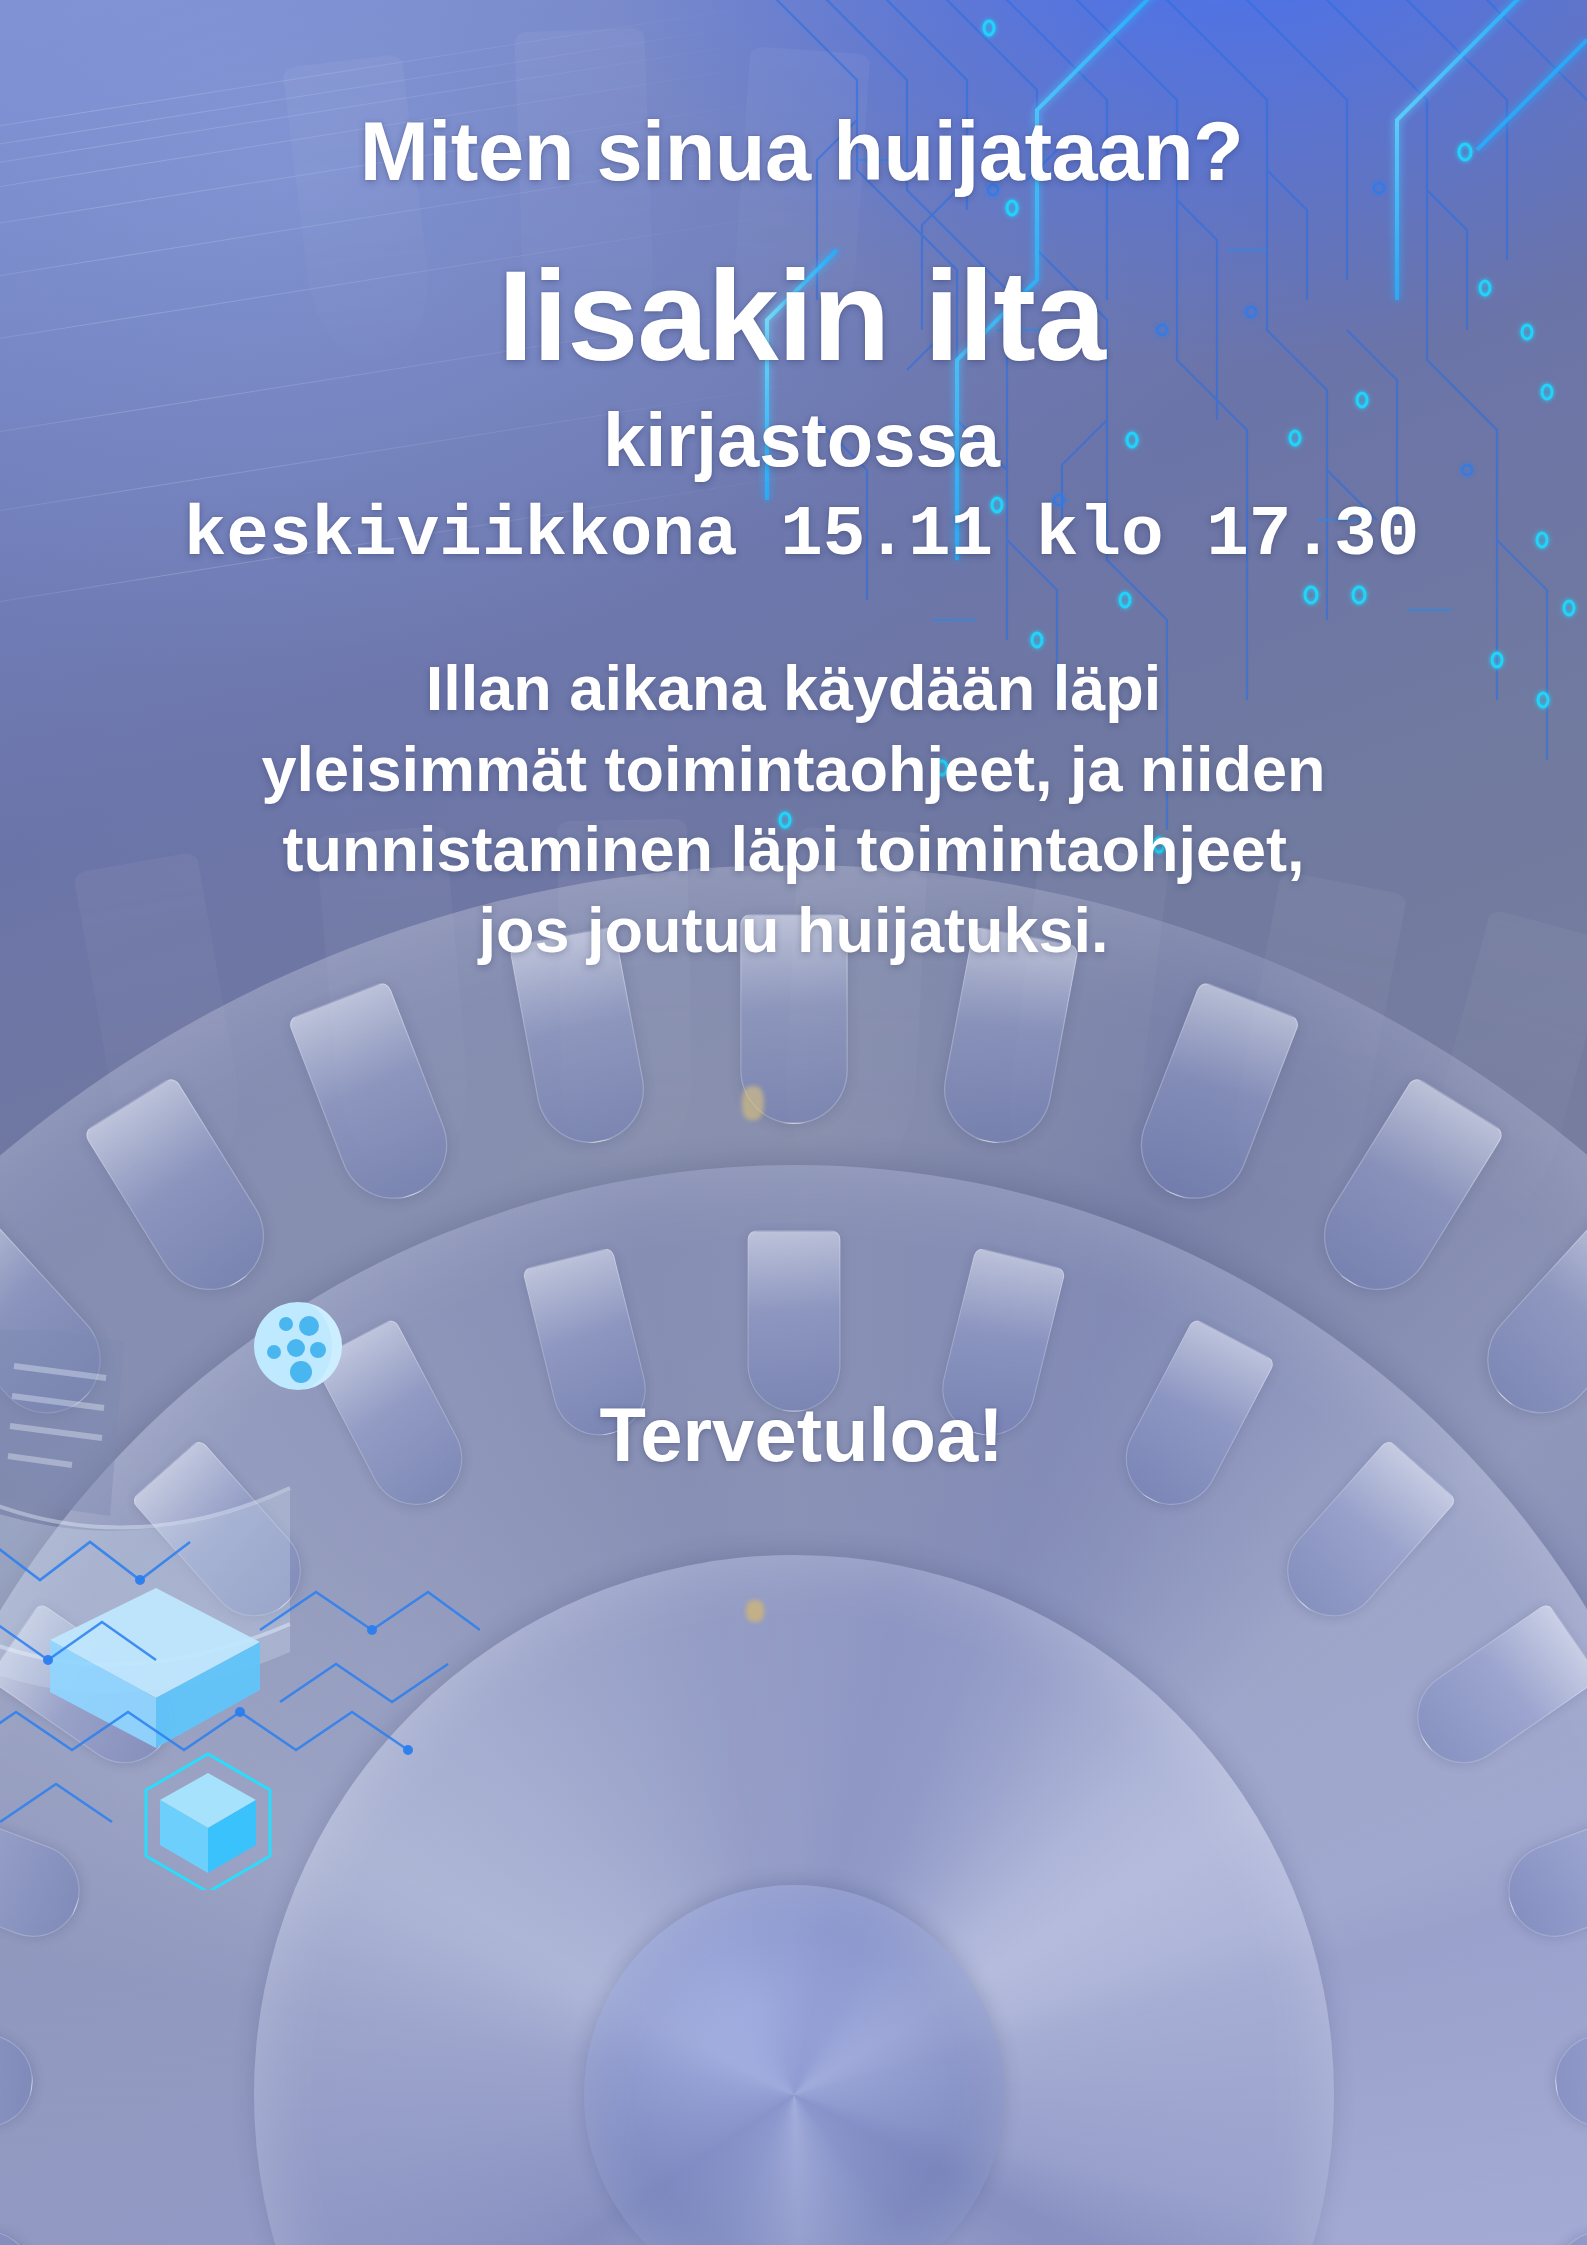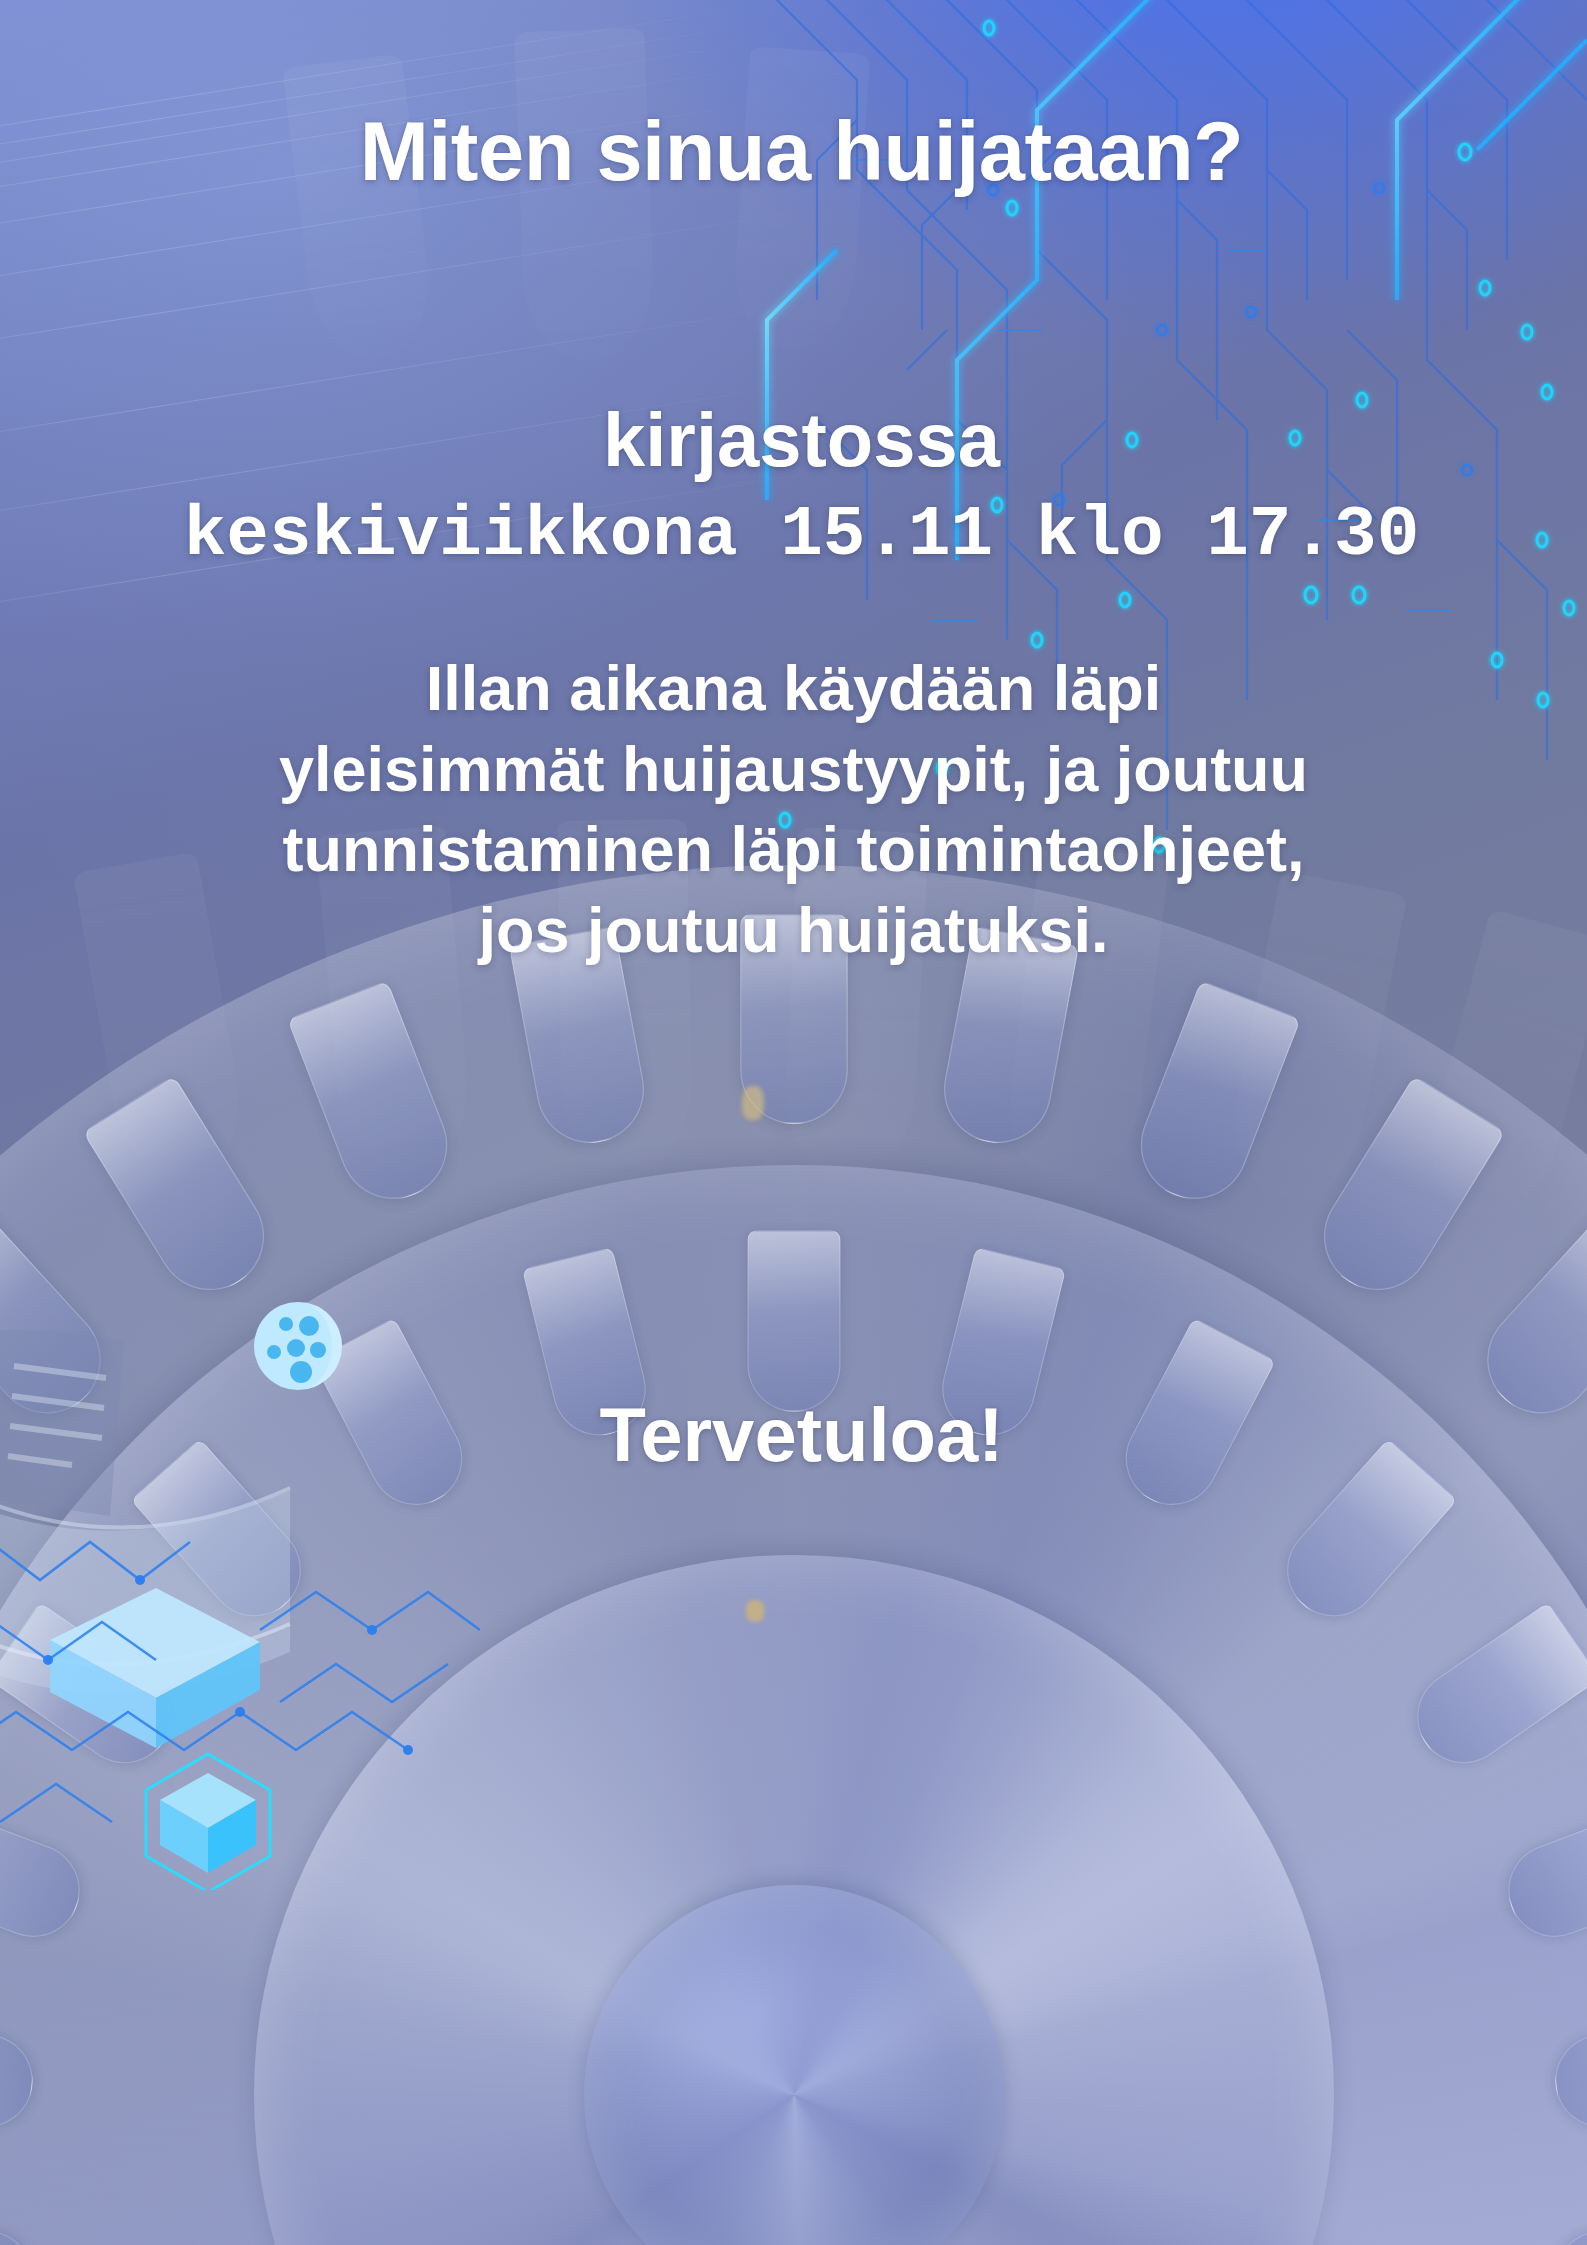--- a/index.html
+++ b/index.html
@@ -335,28 +335,29 @@
     </svg>
 
     <div class="glint" style="left:742px;top:1086px;width:22px;height:34px;background:rgba(230,200,120,.55);"></div>
     <div class="glint" style="left:746px;top:1600px;width:18px;height:22px;background:rgba(226,190,95,.6);"></div>
   </div>
 
   <div class="content">
 
     <div class="tline" id="t-kicker">Miten sinua huijataan?</div>
 
+    <div class="tline" id="t-title">Iisakin ilta</div>
 
     <div class="tline" id="t-place">kirjastossa</div>
 
     <div class="tline" id="t-date">keskiviikkona 15.11 klo 17.30</div>
 
     <div class="para">
       <div>Illan aikana käydään läpi</div>
-      <div>yleisimmät huijaustyypit, ja joutuu</div>
+      <div>yleisimmät toimintaohjeet, ja niiden</div>
       <div>tunnistaminen läpi toimintaohjeet,</div>
       <div>jos joutuu huijatuksi.</div>
     </div>
 
 
     <div class="tline" id="t-welcome">Tervetuloa!</div>
   </div>
 </div>
 
 </body></html>

